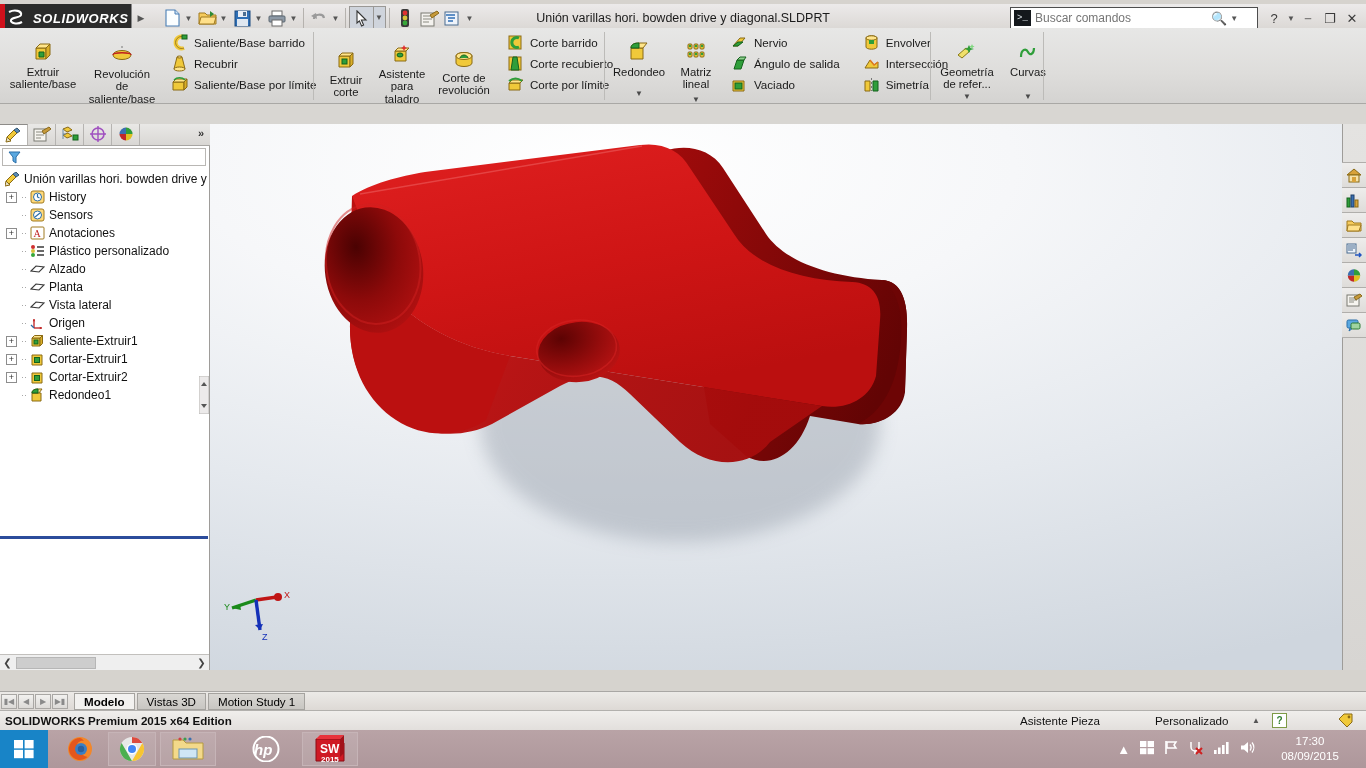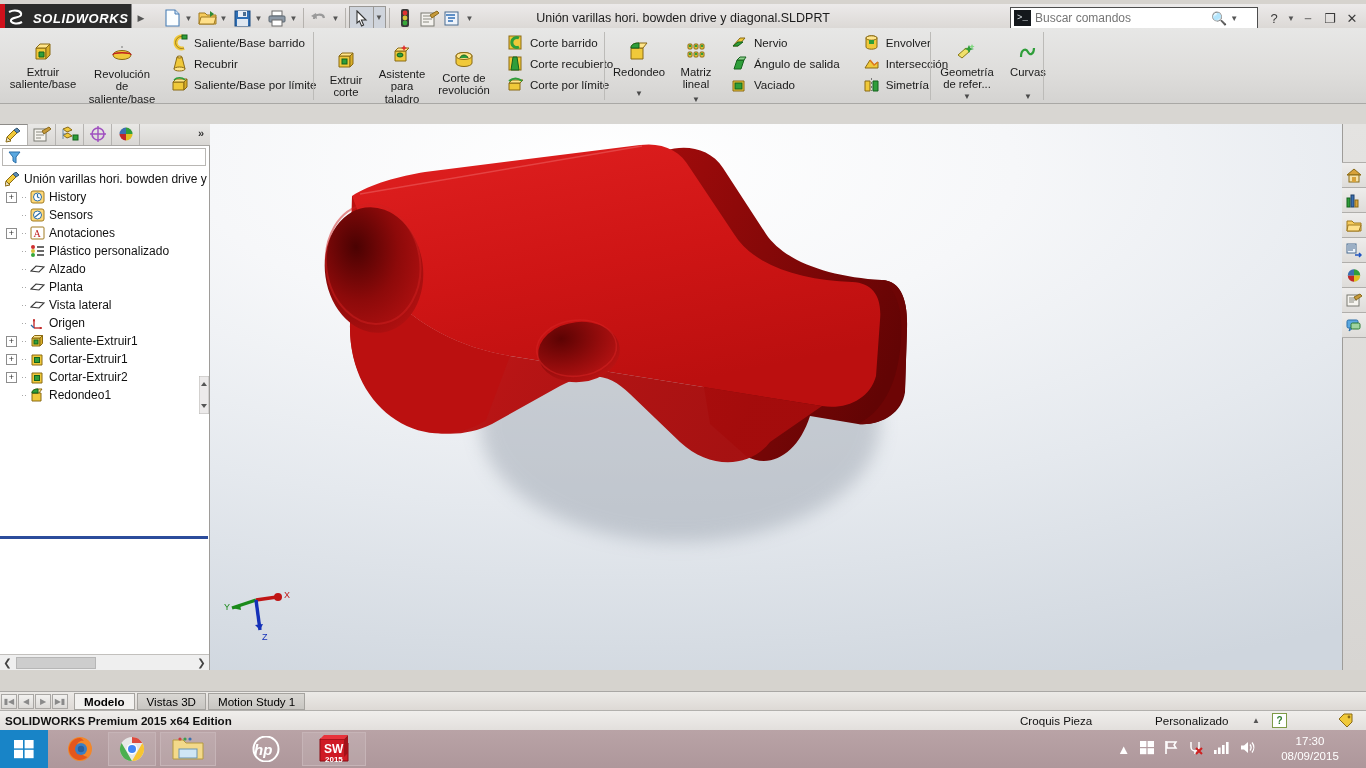--- a/index.html
+++ b/index.html
@@ -1052,21 +1052,21 @@
     <span class="navbtn">◀</span>
     <span class="navbtn">▶</span>
     <span class="navbtn">▶▮</span>
     <span class="btab active" style="margin-left:6px;">Modelo</span>
     <span class="btab">Vistas 3D</span>
     <span class="btab">Motion Study 1</span>
   </div>
 
   <div class="statusbar">
     <span class="sb-left">SOLIDWORKS Premium 2015 x64 Edition</span>
-    <span class="sb-edit">Croquis Pieza</span>
+    <span class="sb-edit">Asistente Pieza</span>
     <span class="sb-custom">Personalizado</span>
     <span class="sb-caret">▲</span>
     <span class="sb-help">?</span>
     <span class="sb-tag">
       <svg width="16" height="14" viewBox="0 0 16 14">
           <path d="M1 6l5-5h8v8l-5 5z" fill="#f0c93a" stroke="#8a6a15"></path>
           <circle cx="11" cy="4" r="1.4" fill="#8a6a15"></circle>
         </svg>
     </span>
   </div>
@@ -1107,21 +1107,21 @@
           <circle cx="13" cy="3" r="1.6" fill="#3a9e4a"></circle>
           <circle cx="18" cy="3" r="1.6" fill="#3a6fb0"></circle>
         </svg>
     </div>
     <div class="tbi" style="left:242px;">
       <svg width="38" height="26" viewBox="0 0 38 26">
           <circle cx="19" cy="13" r="12.5" fill="none" stroke="#fff" stroke-width="2"></circle>
           <text x="7" y="19" font-size="15" font-style="italic" font-weight="bold" fill="#fff" font-family="Liberation Sans, sans-serif">hp</text>
         </svg>
     </div>
-    <div class="tbi framed" style="left:302px;width:64px;">
+    <div class="tbi framed" style="left:302px;width:56px;">
       <svg width="36" height="32" viewBox="0 0 36 32">
         <path d="M4 6h24l4 4v18H4z" fill="#cf1a24" stroke="#8a0d14"></path>
         <path d="M4 6l4-4h24l-4 4z" fill="#e8333c"></path>
         <path d="M28 6l4-4v18l-4 4z" fill="#a21119"></path>
         <text x="8" y="20" font-size="12" font-weight="bold" fill="#fff" font-family="Liberation Sans, sans-serif">SW</text>
         <text x="9" y="29" font-size="8" font-weight="bold" fill="#fff" font-family="Liberation Sans, sans-serif">2015</text>
       </svg>
     </div>
 
     <div class="tray">

